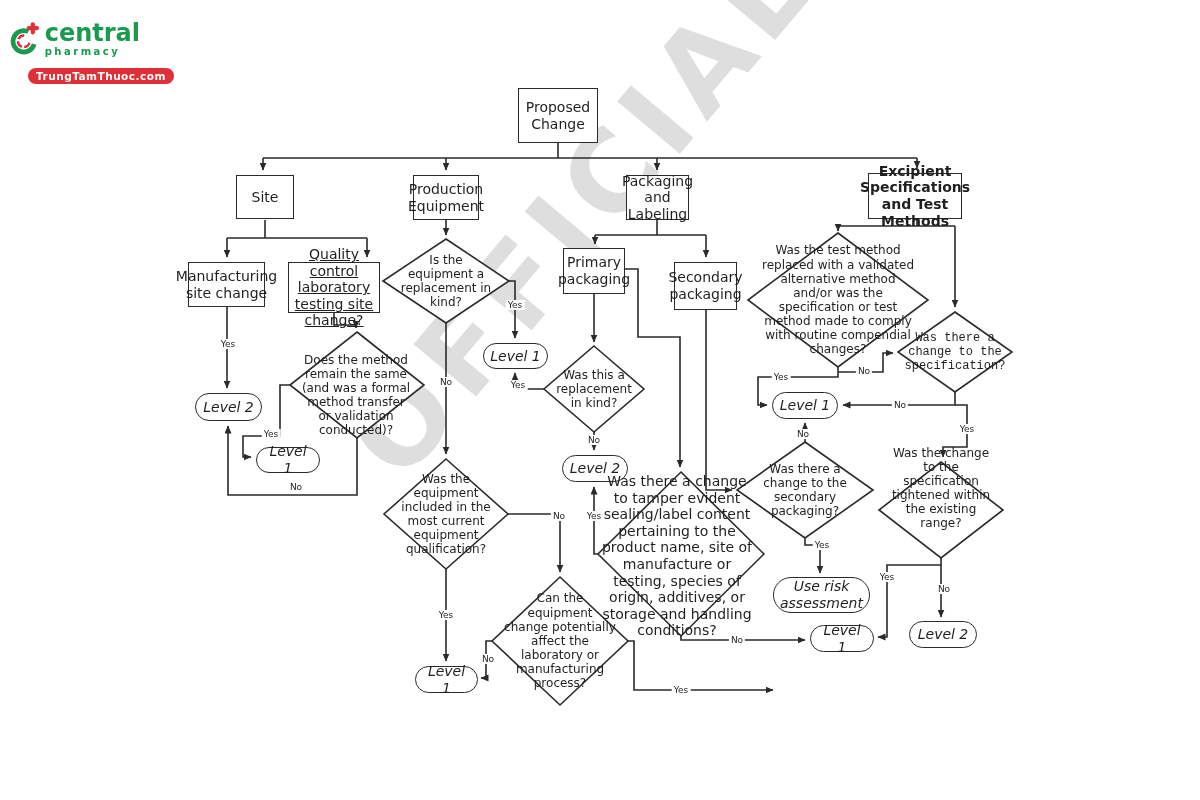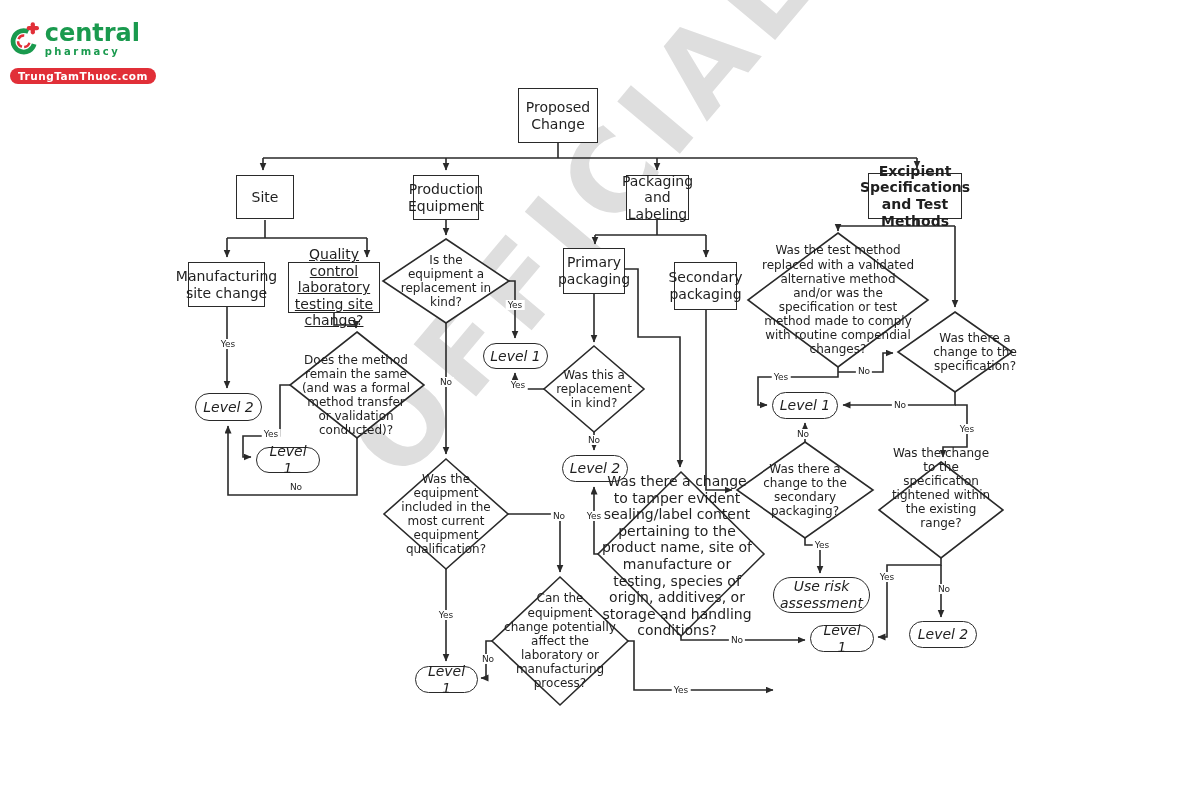--- a/index.html
+++ b/index.html
@@ -22,21 +22,21 @@
   .dtext{position:absolute;display:flex;align-items:center;justify-content:center;
          text-align:center;font-size:12px;line-height:1.18;z-index:2;}
   .lbl{position:absolute;font-size:9px;background:#ffffff;padding:0 2px;z-index:3;
        transform:translate(-50%,-50%);white-space:nowrap;}
   
   .logo{position:absolute;left:10px;top:14px;z-index:4;width:130px;}
   .logo-row{display:flex;align-items:center;}
   .logo-texts{margin-left:4px;}
   .logo-brand{font-size:24px;font-weight:700;color:#1a9a4e;line-height:1;letter-spacing:0px;}
   .logo-sub{font-size:10px;font-weight:700;color:#1a9a4e;letter-spacing:2.5px;margin-top:1px;}
-  .logo-badge{margin-top:4px;margin-left:0;background:#e12f38;color:#ffffff;font-size:10.5px;
+  .logo-badge{margin-top:4px;margin-left:18px;background:#e12f38;color:#ffffff;font-size:10.5px;
               font-weight:700;padding:2px 8px;border-radius:9px;display:inline-block;
               letter-spacing:0.5px;}
 </style>
 </head>
 <body>
 
 <div id="canvas">
 
   <div class="watermark">OFFICIAL</div>
 
@@ -140,21 +140,21 @@
   <div class="pill" style="left:810px;top:625px;width:64px;height:27px;">Level 1</div>
   <div class="pill" style="left:909px;top:621px;width:68px;height:27px;">Level 2</div>
 
   <div class="dtext" style="left:300px;top:352px;width:112px;height:86px;">Does the method remain the same (and was a formal method transfer or validation conducted)?</div>
   <div class="dtext" style="left:400px;top:249px;width:92px;height:64px;">Is the equipment a replacement in kind?</div>
   <div class="dtext" style="left:392px;top:478px;width:108px;height:72px;">Was the equipment included in the most current equipment qualification?</div>
   <div class="dtext" style="left:504px;top:596px;width:112px;height:90px;">Can the equipment change potentially affect the laboratory or manufacturing process?</div>
   <div class="dtext" style="left:554px;top:363px;width:80px;height:52px;">Was this a replacement in kind?</div>
   <div class="dtext" style="left:600px;top:492px;width:154px;height:128px;font-size:14px;">Was there a change to tamper evident sealing/label content pertaining to the product name, site of manufacture or testing, species of origin, additives, or storage and handling conditions?</div>
   <div class="dtext" style="left:760px;top:240px;width:156px;height:120px;">Was the test method replaced with a validated alternative method and/or was the specification or test method made to comply with routine compendial changes?</div>
-  <div class="dtext" style="left:926px;top:330px;width:98px;height:44px;">Was there a change to the specification?</div>
+  <div class="dtext" style="left:906px;top:330px;width:98px;height:44px;font-family:Liberation Mono, monospace;">Was there a change to the specification?</div>
   <div class="dtext" style="left:762px;top:452px;width:86px;height:76px;">Was there a change to the secondary packaging?</div>
   <div class="dtext" style="left:888px;top:448px;width:106px;height:80px;">Was the change to the specification tightened within the existing range?</div>
 
   <span class="lbl" style="left:228px;top:344px;">Yes</span>
   <span class="lbl" style="left:271px;top:434px;">Yes</span>
   <span class="lbl" style="left:296px;top:487px;">No</span>
   <span class="lbl" style="left:515px;top:305px;">Yes</span>
   <span class="lbl" style="left:446px;top:382px;">No</span>
   <span class="lbl" style="left:559px;top:516px;">No</span>
   <span class="lbl" style="left:446px;top:615px;">Yes</span>

